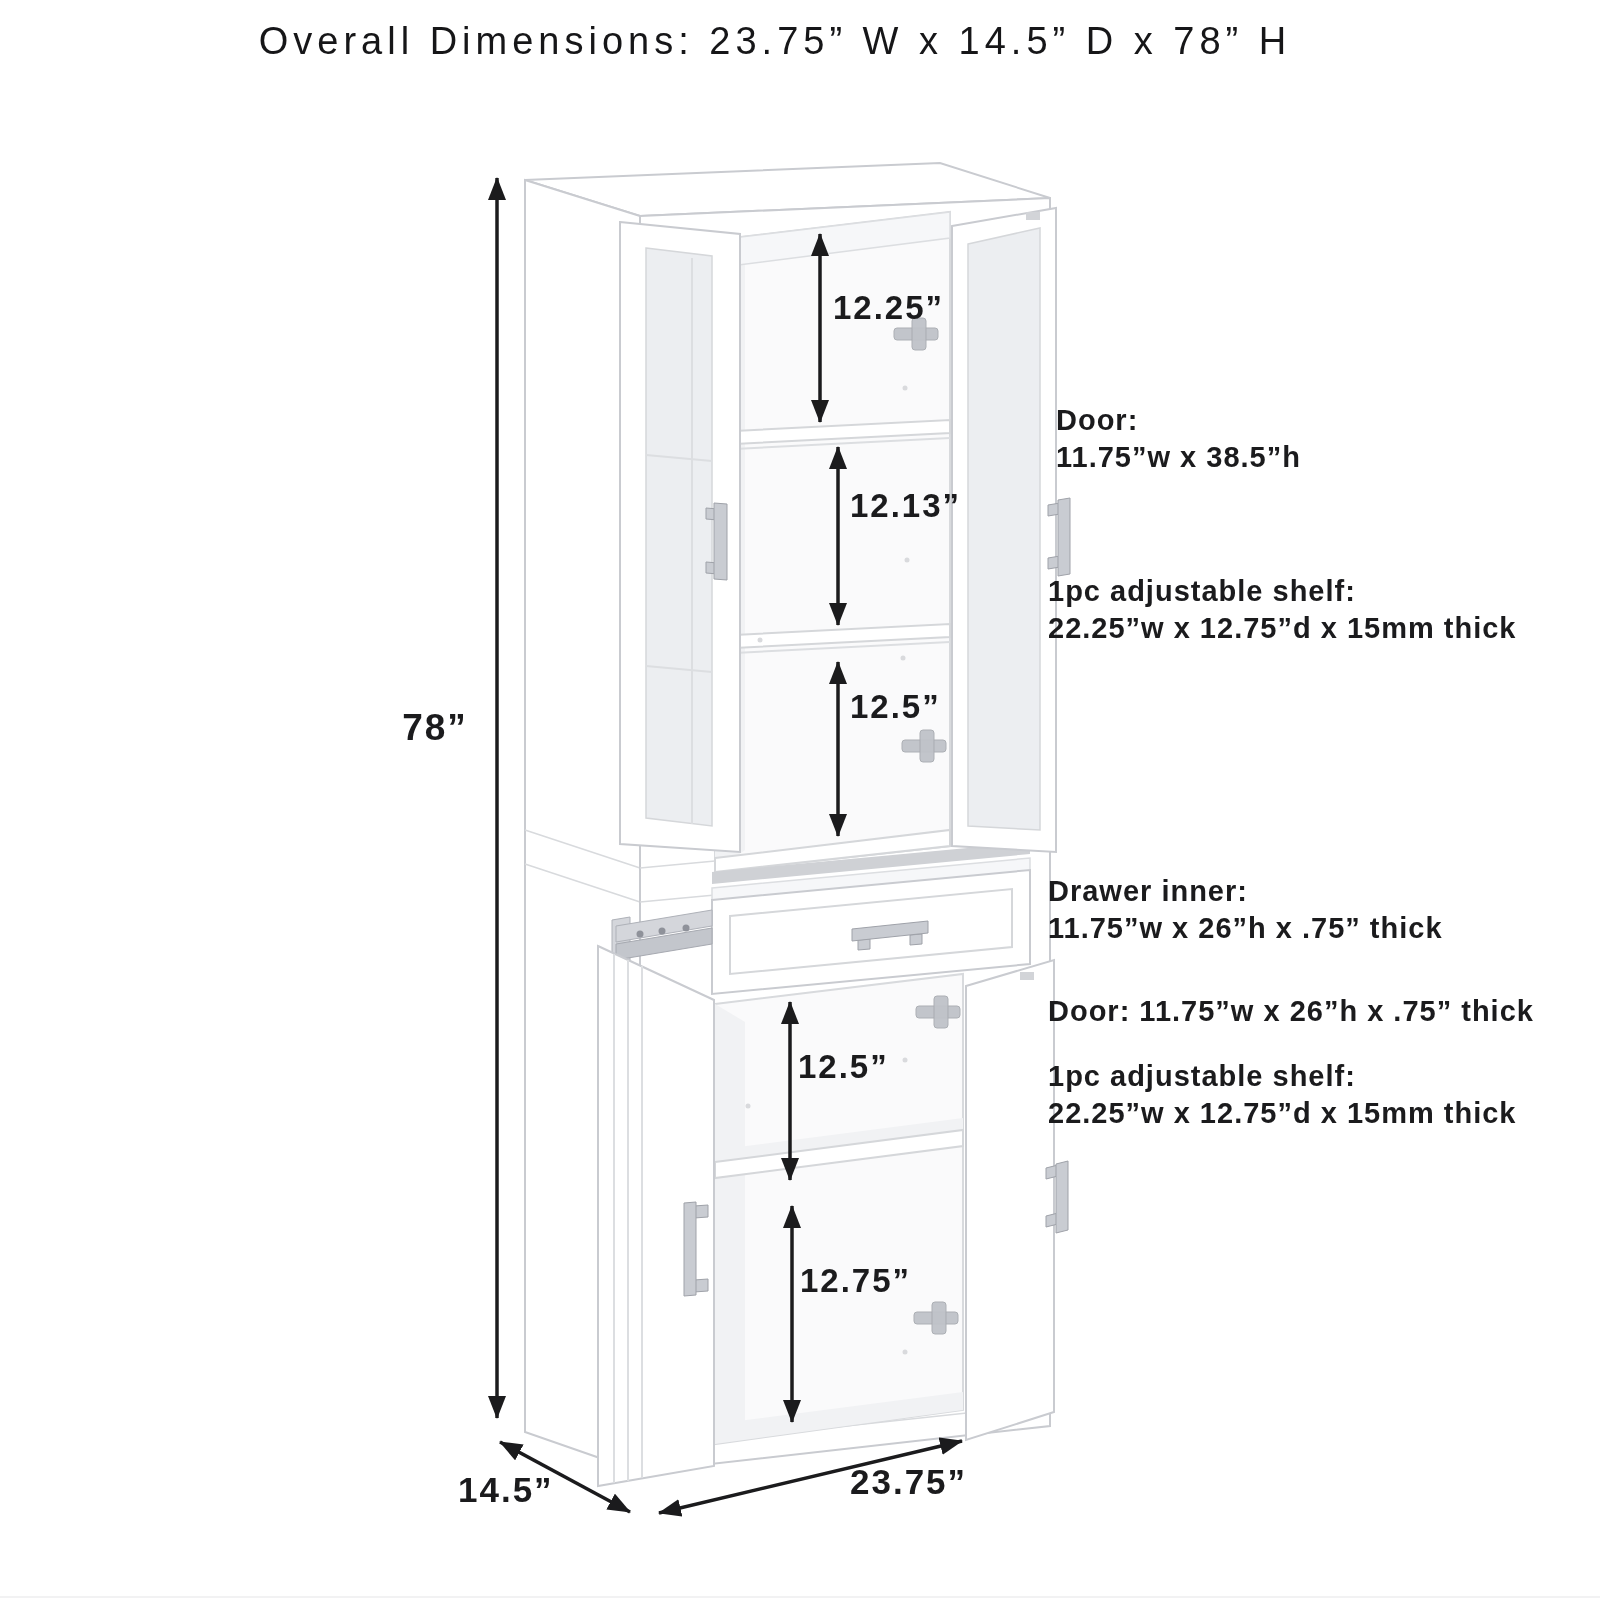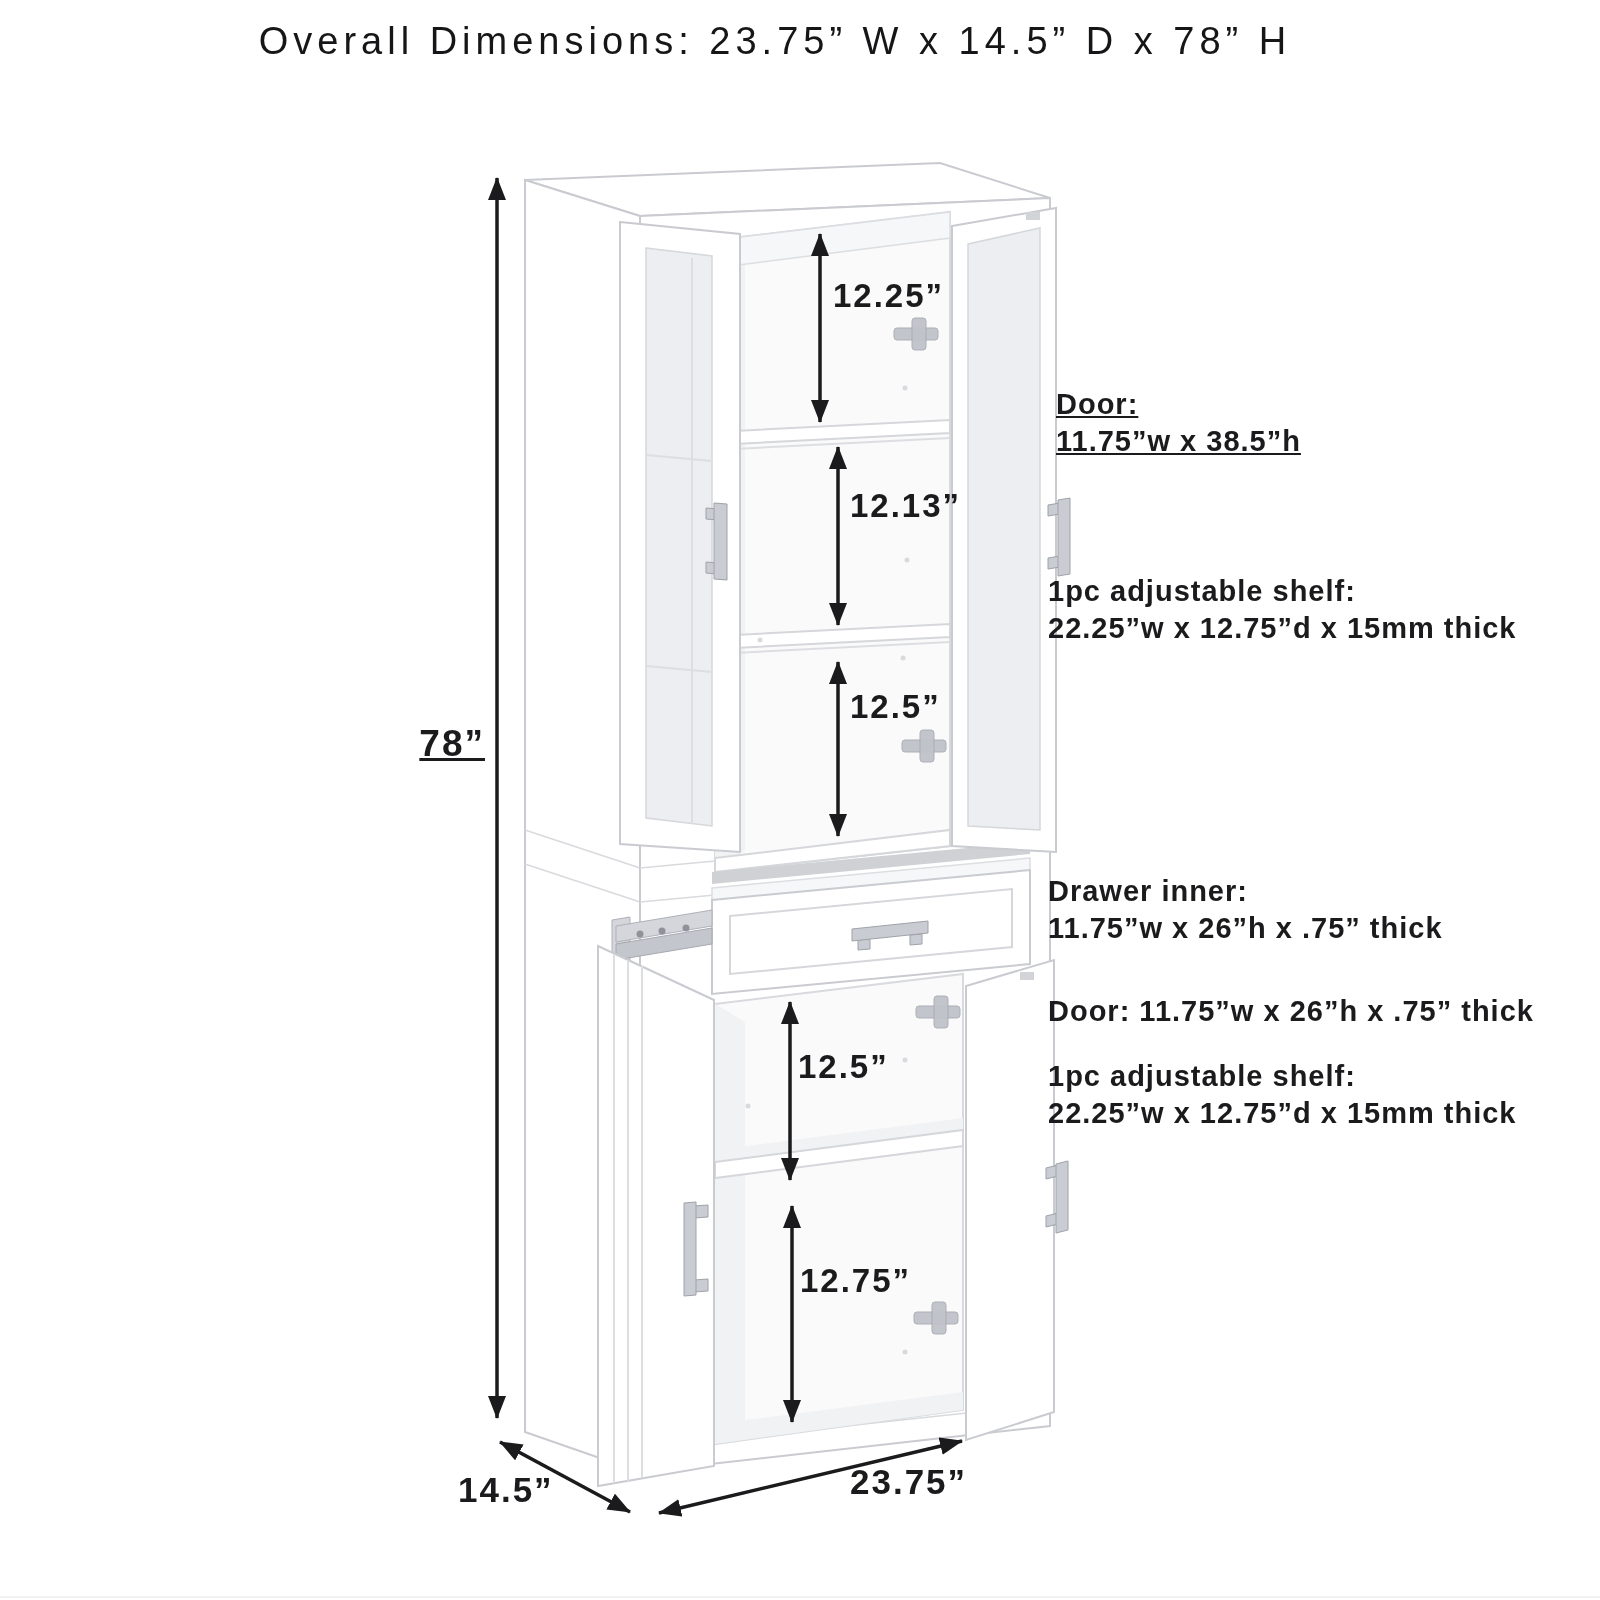--- a/index.html
+++ b/index.html
@@ -174,30 +174,30 @@
       <line class="arrow" x1="790" y1="1002" x2="790" y2="1180" marker-start="url(#ah)" marker-end="url(#ah)"></line>
       <line class="arrow" x1="792" y1="1206" x2="792" y2="1422" marker-start="url(#ah)" marker-end="url(#ah)"></line>
       <line class="arrow" x1="497" y1="178" x2="497" y2="1418" marker-start="url(#ah)" marker-end="url(#ah)"></line>
       <line class="arrow" x1="500" y1="1442" x2="630" y2="1512" marker-start="url(#ah)" marker-end="url(#ah)"></line>
       <line class="arrow" x1="659" y1="1513" x2="962" y2="1441" marker-start="url(#ah)" marker-end="url(#ah)"></line>
     </g>
   </svg>
 
   <div class="title">Overall Dimensions: 23.75” W x 14.5” D x 78” H</div>
 
-  <div class="dim" style="left:833px;top:277px;text-align:center;">12.25”</div>
+  <div class="dim" style="left:833px;top:289px;text-align:center;">12.25”</div>
   <div class="dim" style="left:850px;top:487px;">12.13”</div>
   <div class="dim" style="left:850px;top:688px;">12.5”</div>
   <div class="dim" style="left:798px;top:1048px;">12.5”</div>
   <div class="dim" style="left:800px;top:1262px;">12.75”</div>
-  <div class="dim" style="left:385px;top:723px;width:100px;text-align:right;font-size:37px;text-decoration:underline;">78”</div>
+  <div class="dim" style="left:385px;top:707px;width:100px;text-align:center;font-size:37px;">78”</div>
   <div class="dim" style="left:458px;top:1463px;font-size:35px;margin-top:7px;">14.5”</div>
   <div class="dim" style="left:806px;top:1462px;font-size:35px;margin-left:44px;">23.75”</div>
 
-  <div class="note" style="left:1056px;top:386px;text-decoration:underline;">
+  <div class="note" style="left:1056px;top:402px;">
     <div>Door:</div>
     <div>11.75”w x 38.5”h</div>
   </div>
   <div class="note" style="left:1048px;top:573px;">
     <div>1pc adjustable shelf:</div>
     <div>22.25”w x 12.75”d x 15mm thick</div>
   </div>
   <div class="note" style="left:1048px;top:873px;">
     <div>Drawer inner:</div>
     <div>11.75”w x 26”h x .75” thick</div>

